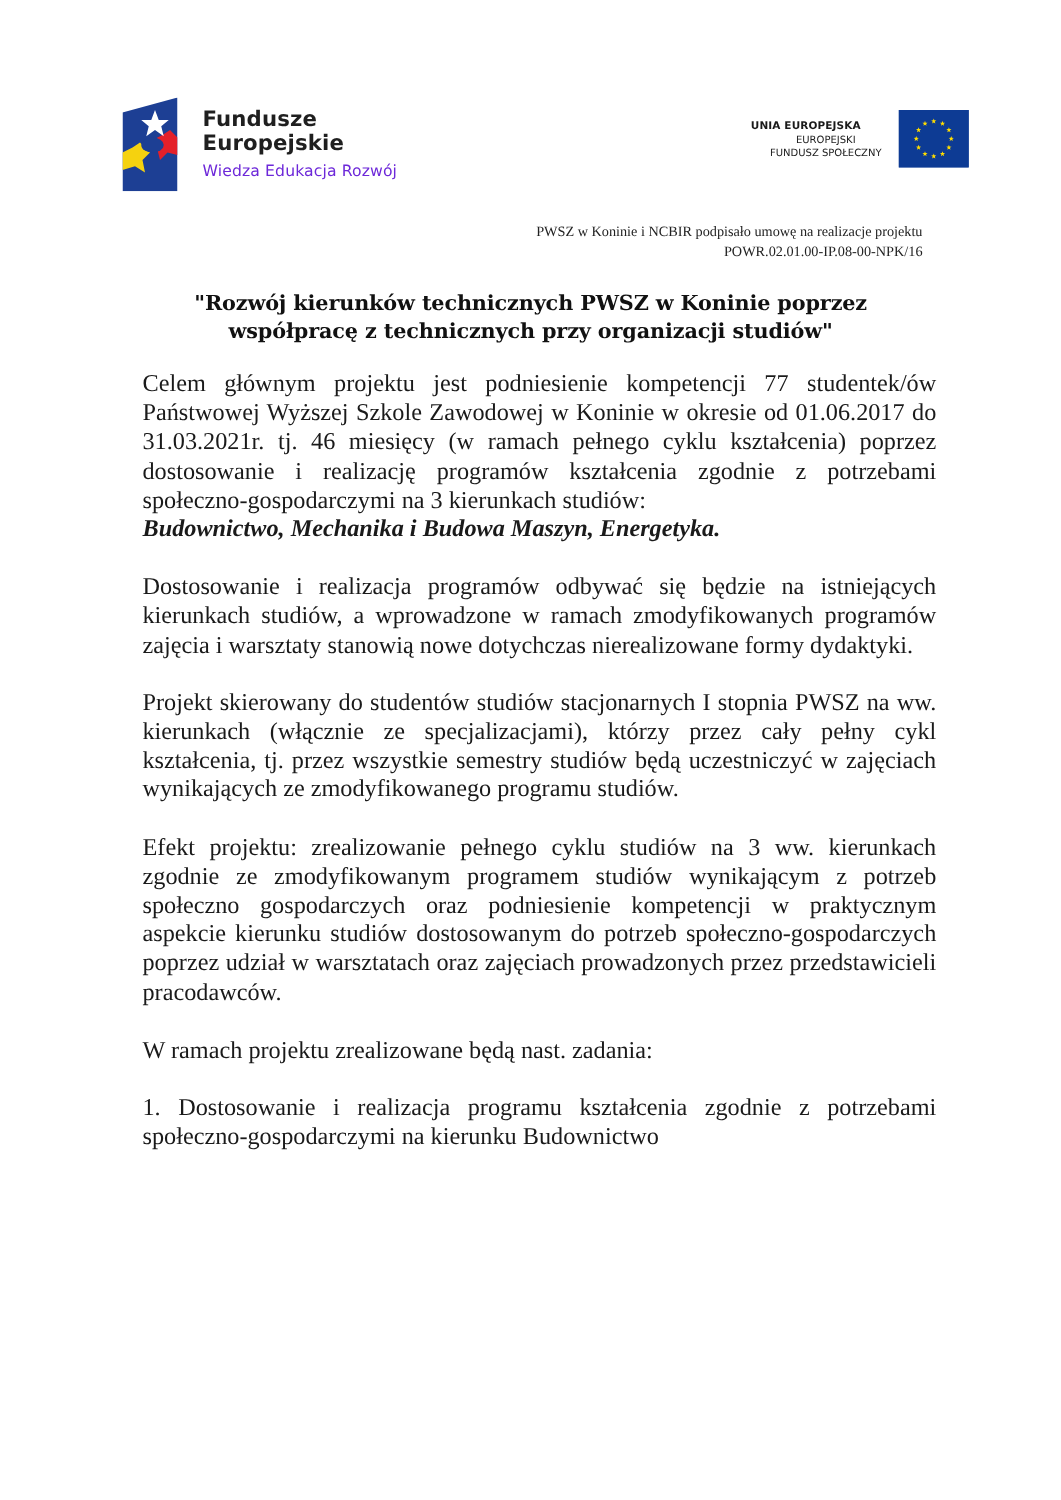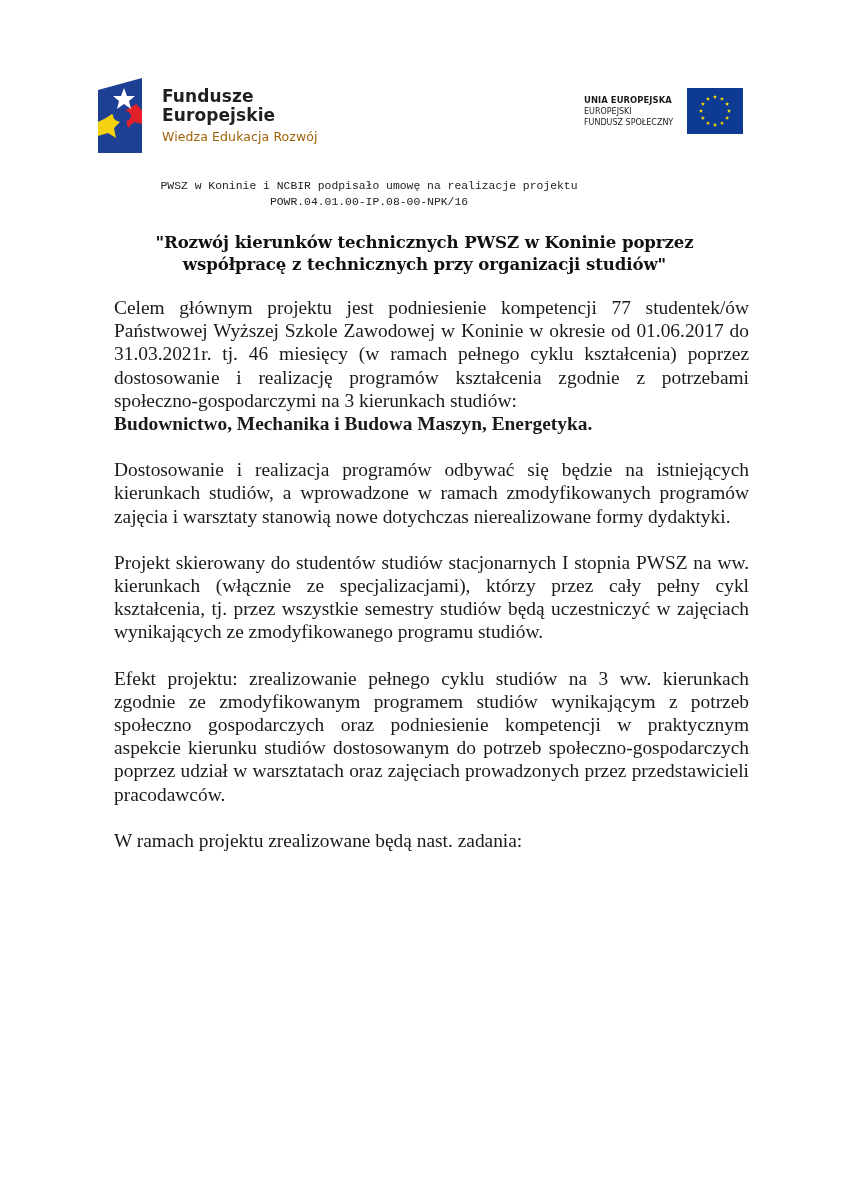--- a/index.html
+++ b/index.html
@@ -5,42 +5,42 @@
     html, body { margin: 0; padding: 0; background: #ffffff; }
     body { width: 849px; height: 1200px; position: relative; overflow: hidden; color: #1a1a1a; }
 
     .logos { position: absolute; top: 70px; left: 4px; width: 849px; height: 95px; }
 
     
     .fe-logo { position: absolute; left: 94px; top: 8px; display: flex; align-items: center; }
     .fe-mark { width: 44px; height: 75px; }
     .fe-text { margin-left: 20px; font-family: "DejaVu Sans", sans-serif; }
     .fe-title { font-weight: bold; font-size: 17px; line-height: 19px; color: #1f1f1f; letter-spacing: 0.1px; }
-    .fe-sub { font-size: 12.5px; color: #a16207; margin-top: 4px; letter-spacing: 0.1px; }
+    .fe-sub { font-size: 12.5px; color: #6d28d9; margin-top: 4px; letter-spacing: 0.1px; }
 
     
     .ncbr-logo { position: absolute; left: 413px; top: 2px; width: 110px; height: 80px; }
     .ncbr-mark { position: absolute; left: 8px; top: 0; width: 100px; height: 78px; }
     .ncbr-text { position: absolute; left: 0; top: 42px; width: 100px; font-family: "DejaVu Sans", sans-serif; font-size: 8.3px; color: #6b5a48; text-align: center; line-height: 11px; letter-spacing: -0.2px; }
 
     
     .eu-logo { position: absolute; left: 580px; top: 18px; display: flex; align-items: center; }
-    .eu-text { font-family: "DejaVu Sans", sans-serif; text-align: left; line-height: 11px; }
+    .eu-text { font-family: "DejaVu Sans", sans-serif; text-align: center; line-height: 11px; }
     .eu-title { font-weight: bold; font-size: 8.4px; color: #1a1a1a; letter-spacing: 0.1px; }
-    .eu-sub { font-size: 8px; color: #222; }
+    .eu-sub { font-size: 8px; color: #222; margin-left: 32px; }
     .eu-flag { width: 56px; height: 46px; margin-left: 14px; background: #0d3b94; }
 
     
-    .intro { position: absolute; top: 178px; left: 0; width: 738px; text-align: center; font-family: Liberation Mono, monospace; font-size: 11.4px; line-height: 16px; color: #222; }
+    .intro { position: absolute; top: 178px; left: 0; width: 738px; text-align: right; font-family: Liberation Serif, serif; font-size: 11.4px; line-height: 16px; color: #222; }
 
     .title { position: absolute; top: 231px; left: 0; width: 849px; text-align: center; font-family: "DejaVu Serif", serif; font-weight: bold; font-size: 16.6px; line-height: 22px; color: #111; letter-spacing: -0.1px; }
 
     .content { position: absolute; top: 296px; left: 102px; width: 647px; font-family: "Liberation Serif", serif; font-size: 19.4px; line-height: 23.2px; color: #1a1a1a; }
     .content p { margin: 0 0 23px 12px; text-align: justify; }
-    .content .bold { font-weight: bold; }
+    .content .bold { font-weight: bold; font-style: italic; }
     .condense { display: block; }
   </style>
 </head>
 <body>
 
 <div class="logos">
 
   <div class="fe-logo">
     <svg class="fe-mark" viewBox="0 0 44 75">
       <polygon points="0,12 44,0 44,75 0,75" fill="#1d3f94"></polygon>
@@ -78,30 +78,31 @@
           <polygon points="14.00,20.80 14.53,22.27 16.09,22.32 14.86,23.28 15.29,24.78 14.00,23.90 12.71,24.78 13.14,23.28 11.91,22.32 13.47,22.27"></polygon>
           <polygon points="15.88,13.80 16.40,15.27 17.97,15.32 16.73,16.28 17.17,17.78 15.88,16.90 14.58,17.78 15.02,16.28 13.78,15.32 15.35,15.27"></polygon>
           <polygon points="21.00,8.68 21.53,10.15 23.09,10.20 21.86,11.15 22.29,12.66 21.00,11.78 19.71,12.66 20.14,11.15 18.91,10.20 20.47,10.15"></polygon>
         </g>
     </svg>
   </div>
 </div>
 
 <div class="intro">
   <div>PWSZ w Koninie i NCBIR podpisało umowę na realizacje projektu</div>
-  <div>POWR.04.01.00-IP.08-00-NPK/16</div>
+  <div>POWR.02.01.00-IP.08-00-NPK/16</div>
 </div>
 
 <div class="title">
   <div>"Rozwój kierunków technicznych PWSZ w Koninie poprzez</div>
   <div>współpracę z technicznych przy organizacji studiów"</div>
 </div>
 
 <div class="content">
   <p>
     <span>Celem głównym projektu jest podniesienie kompetencji 77 studentek/ów Państwowej Wyższej Szkole Zawodowej w Koninie w okresie od 01.06.2017 do 31.03.2021r. tj. 46 miesięcy (w ramach pełnego cyklu kształcenia) poprzez dostosowanie i realizację programów kształcenia zgodnie z potrzebami społeczno-gospodarczymi na 3 kierunkach studiów:</span>
     <span class="bold condense">Budownictwo, Mechanika i Budowa Maszyn, Energetyka.</span>
   </p>
   <p>Dostosowanie i realizacja programów odbywać się będzie na istniejących kierunkach studiów, a wprowadzone w ramach zmodyfikowanych programów zajęcia i warsztaty stanowią nowe dotychczas nierealizowane formy dydaktyki.</p>
   <p>Projekt skierowany do studentów studiów stacjonarnych I stopnia PWSZ na ww. kierunkach (włącznie ze specjalizacjami), którzy przez cały pełny cykl kształcenia, tj. przez wszystkie semestry studiów będą uczestniczyć w zajęciach wynikających ze zmodyfikowanego programu studiów.</p>
   <p>Efekt projektu: zrealizowanie pełnego cyklu studiów na 3 ww. kierunkach zgodnie ze zmodyfikowanym programem studiów wynikającym z potrzeb społeczno gospodarczych oraz podniesienie kompetencji w praktycznym aspekcie kierunku studiów dostosowanym do potrzeb społeczno-gospodarczych poprzez udział w warsztatach oraz zajęciach prowadzonych przez przedstawicieli pracodawców.</p>
   <p>W ramach projektu zrealizowane będą nast. zadania:</p>
+  <p>1. Dostosowanie i realizacja programu kształcenia zgodnie z potrzebami społeczno-gospodarczymi na kierunku Budownictwo</p>
 </div>
 
 </body></html>

